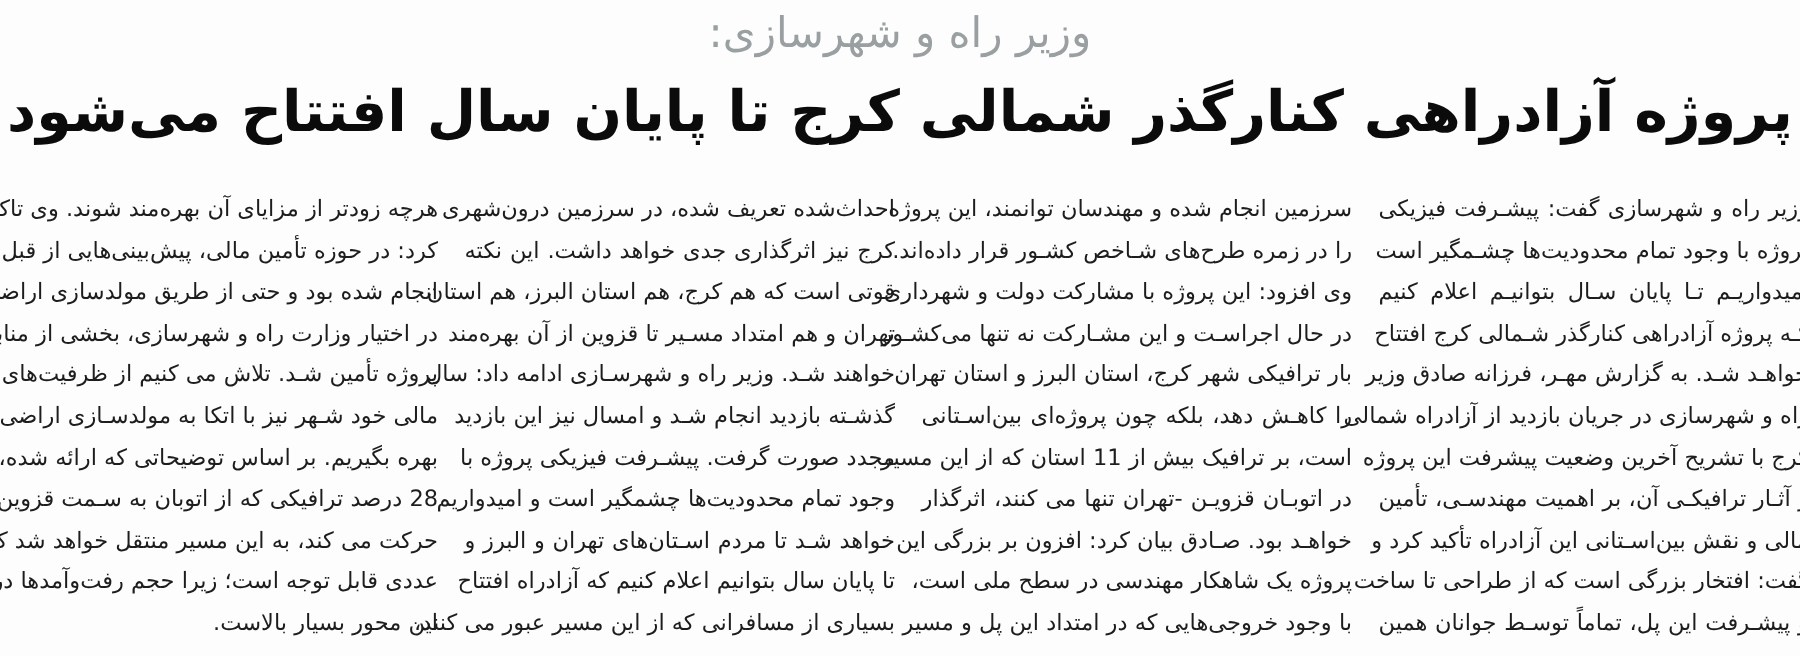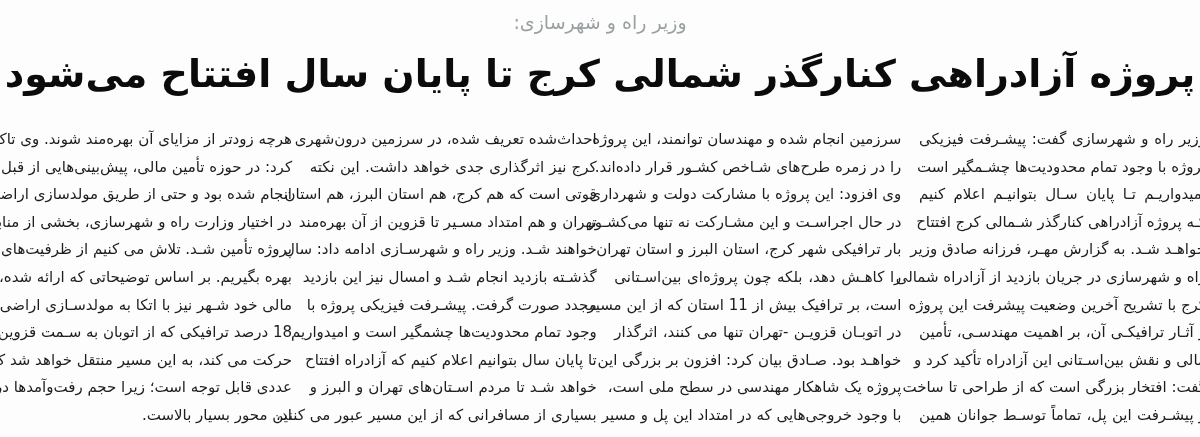--- a/index.html
+++ b/index.html
@@ -7,21 +7,21 @@
     width: 1200px; height: 437px;
     overflow: hidden;
     background: var(--c-bg, #fdfdfd);
     font-family: "DejaVu Sans", sans-serif;
   }
   .page { position: relative; width: 1200px; height: 437px; direction: rtl; }
 
   .kicker {
     position: absolute; top: 6px; left: 0; right: 0;
     text-align: center;
-    font-size: 19px; line-height: 32px;
+    font-size: 28px; line-height: 32px;
     color: var(--c-kicker, #9aa0a2);
   }
 
   .headline {
     position: absolute; top: 42px; left: -12px; right: -12px;
     text-align: center;
     font-size: 38px; line-height: 64px;
     font-weight: bold;
     letter-spacing: -0.5px;
     white-space: nowrap;
@@ -81,31 +81,31 @@
       </div>
     <div class="column">
         <div class="t-line">احداث‌شده تعریف شده، در سرزمین درون‌شهری</div>
         <div class="t-line">کرج نیز اثرگذاری جدی خواهد داشت. این نکته</div>
         <div class="t-line">قوتی است که هم کرج، هم استان البرز، هم استان</div>
         <div class="t-line">تهران و هم امتداد مسـیر تا قزوین از آن بهره‌مند</div>
         <div class="t-line">خواهند شـد. وزیر راه و شهرسـازی ادامه داد: سال</div>
         <div class="t-line">گذشـته بازدید انجام شـد و امسال نیز این بازدید</div>
         <div class="t-line">مجدد صورت گرفت. پیشـرفت فیزیکی پروژه با</div>
         <div class="t-line">وجود تمام محدودیت‌ها چشمگیر است و امیدواریم</div>
+        <div class="t-line">خواهد شـد تا مردم اسـتان‌های تهران و البرز و</div>
         <div class="t-line">تا پایان سال بتوانیم اعلام کنیم که آزادراه افتتاح</div>
-        <div class="t-line">خواهد شـد تا مردم اسـتان‌های تهران و البرز و</div>
         <div class="t-line">بسیاری از مسافرانی که از این مسیر عبور می کنند،</div>
       </div>
     <div class="column">
         <div class="t-line">هرچه زودتر از مزایای آن بهره‌مند شوند. وی تاکید</div>
         <div class="t-line">کرد: در حوزه تأمین مالی، پیش‌بینی‌هایی از قبل</div>
         <div class="t-line">انجام شده بود و حتی از طریق مولدسازی اراضی</div>
         <div class="t-line">در اختیار وزارت راه و شهرسازی، بخشی از منابع</div>
         <div class="t-line">پروژه تأمین شـد. تلاش می کنیم از ظرفیت‌های</div>
+        <div class="t-line">مالی خود شـهر نیز با اتکا به مولدسـازی اراضی</div>
         <div class="t-line">بهره بگیریم. بر اساس توضیحاتی که ارائه شده،</div>
-        <div class="t-line">مالی خود شـهر نیز با اتکا به مولدسـازی اراضی</div>
-        <div class="t-line">18 درصد ترافیکی که از اتوبان به سـمت قزوین</div>
+        <div class="t-line">28 درصد ترافیکی که از اتوبان به سـمت قزوین</div>
         <div class="t-line">حرکت می کند، به این مسیر منتقل خواهد شد که</div>
         <div class="t-line">عددی قابل توجه است؛ زیرا حجم رفت‌وآمدها در</div>
         <div class="t-line para-end">این محور بسیار بالاست.</div>
       </div>
   </div>
 </div>
 
 </body></html>

